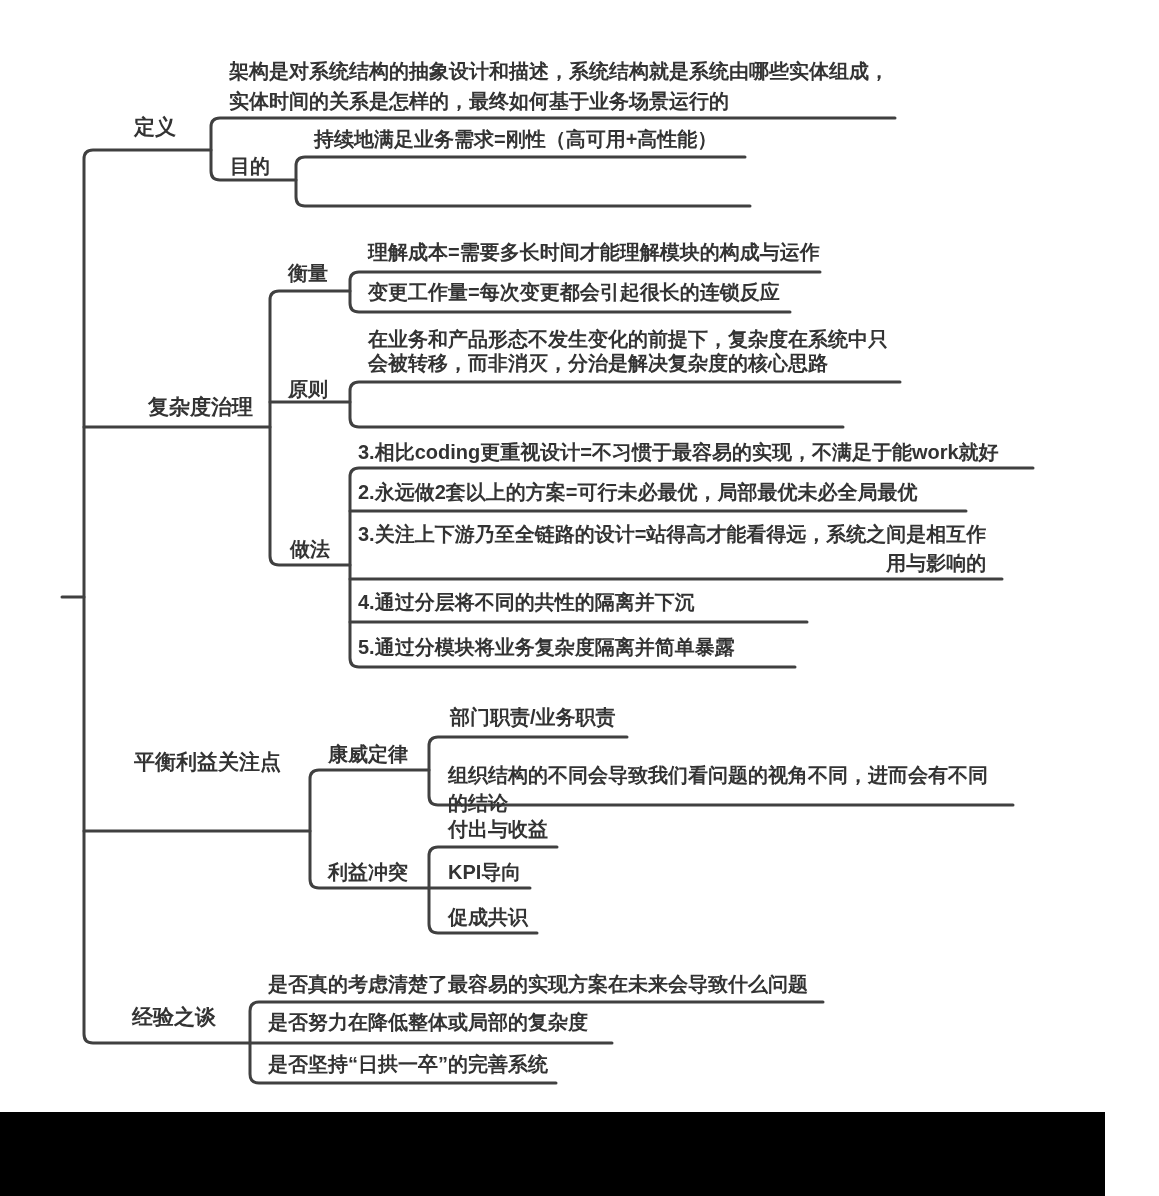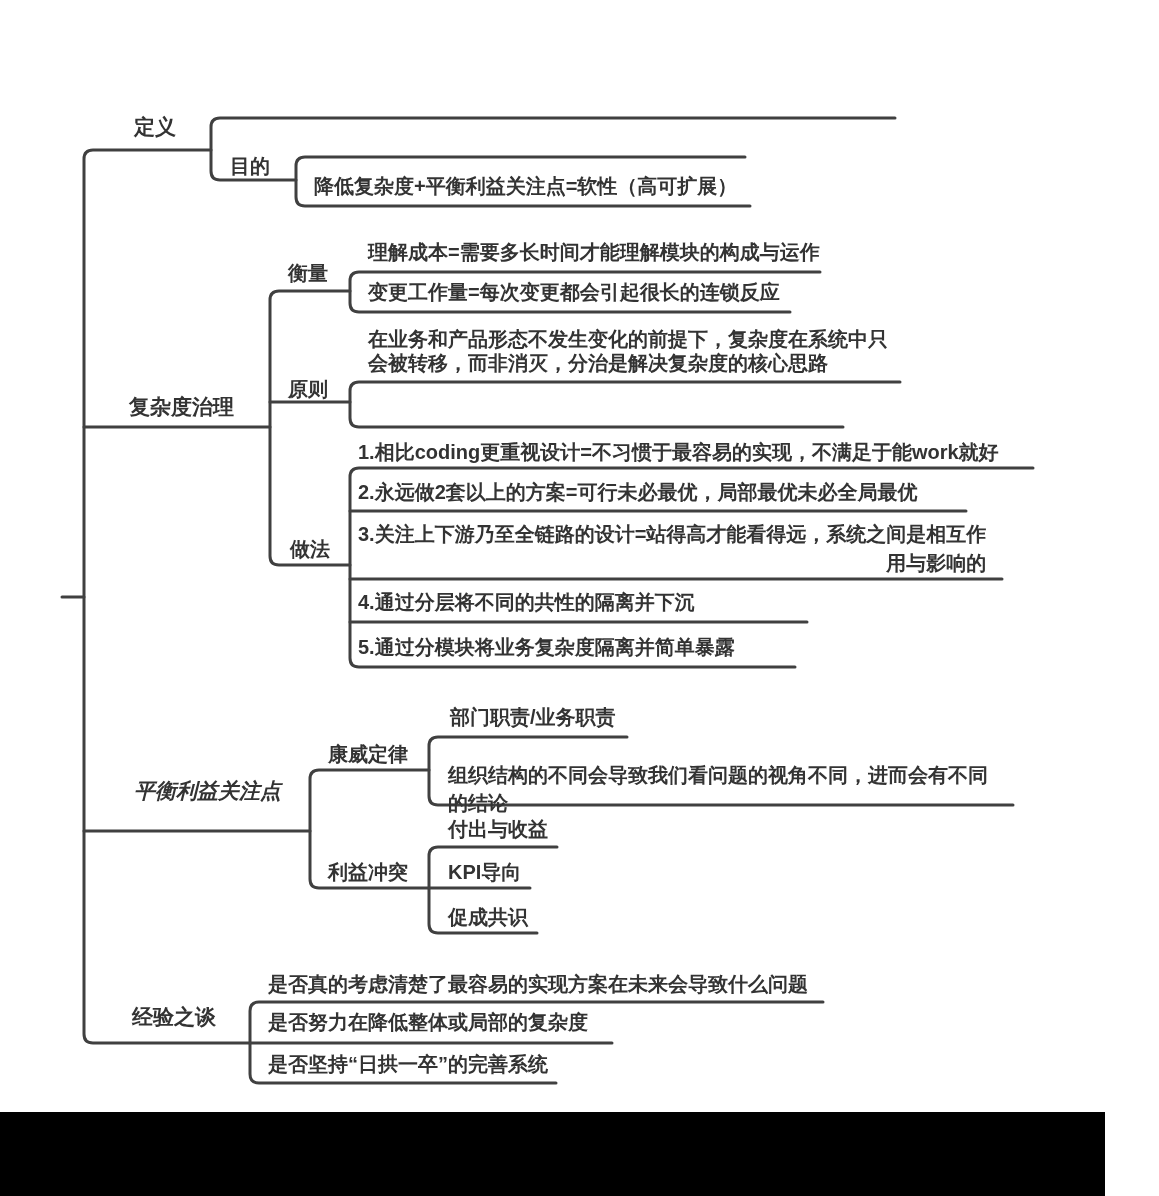--- a/index.html
+++ b/index.html
@@ -43,39 +43,41 @@
     <path d="M 429 770 H 319 Q 310 770 310 779 V 879 Q 310 888 319 888 H 429"></path>
     <path d="M 627 737 H 438 Q 429 737 429 746 V 796 Q 429 805 438 805 H 1013"></path>
     <path d="M 557 847 H 438 Q 429 847 429 856 V 924 Q 429 933 438 933 H 537"></path>
     <path d="M 429 888 H 530"></path>
 
     <path d="M 823 1002 H 259 Q 250 1002 250 1011 V 1074 Q 250 1083 259 1083 H 556"></path>
     <path d="M 250 1043 H 612"></path>
   </svg>
 
   <div class="node lvl1" style="left:134px; top:114px;">定义</div>
+  <div class="node" style="left:229px; top:56px; line-height:30px;">架构是对系统结构的抽象设计和描述，系统结构就是系统由哪些实体组成，
+实体时间的关系是怎样的，最终如何基于业务场景运行的</div>
   <div class="node" style="left:230px; top:153px;">目的</div>
-  <div class="node" style="left:314px; top:173px;">降低复杂度+平衡利益关注点=软性（高可扩展）</div>
+  <div class="node" style="left:314px; top:126px;">持续地满足业务需求=刚性（高可用+高性能）</div>
 
-  <div class="node lvl1" style="left:129px; top:394px;">复杂度治理</div>
+  <div class="node lvl1" style="left:148px; top:394px;">复杂度治理</div>
   <div class="node" style="left:288px; top:260px;">衡量</div>
   <div class="node" style="left:368px; top:239px;">理解成本=需要多长时间才能理解模块的构成与运作</div>
   <div class="node" style="left:368px; top:279px;">变更工作量=每次变更都会引起很长的连锁反应</div>
   <div class="node" style="left:288px; top:376px;">原则</div>
   <div class="node" style="left:368px; top:327px; line-height:24px;">在业务和产品形态不发生变化的前提下，复杂度在系统中只
 会被转移，而非消灭，分治是解决复杂度的核心思路</div>
   <div class="node" style="left:290px; top:536px;">做法</div>
-  <div class="node" style="left:358px; top:439px;">1.相比coding更重视设计=不习惯于最容易的实现，不满足于能work就好</div>
+  <div class="node" style="left:358px; top:439px;">3.相比coding更重视设计=不习惯于最容易的实现，不满足于能work就好</div>
   <div class="node" style="left:358px; top:479px;">2.永远做2套以上的方案=可行未必最优，局部最优未必全局最优</div>
   <div class="node" style="left:358px; top:520px; line-height:29px;text-align:right;">3.关注上下游乃至全链路的设计=站得高才能看得远，系统之间是相互作
 用与影响的</div>
   <div class="node" style="left:358px; top:589px;">4.通过分层将不同的共性的隔离并下沉</div>
   <div class="node" style="left:358px; top:634px;">5.通过分模块将业务复杂度隔离并简单暴露</div>
 
-  <div class="node lvl1" style="left:134px; top:778px;font-style:italic;">平衡利益关注点</div>
+  <div class="node lvl1" style="left:134px; top:749px;">平衡利益关注点</div>
   <div class="node" style="left:328px; top:741px;">康威定律</div>
   <div class="node" style="left:450px; top:704px;">部门职责/业务职责</div>
   <div class="node" style="left:448px; top:745px; line-height:28px;margin-top:16px;">组织结构的不同会导致我们看问题的视角不同，进而会有不同
 的结论</div>
   <div class="node" style="left:328px; top:859px;text-align:right;">利益冲突</div>
   <div class="node" style="left:448px; top:816px;">付出与收益</div>
   <div class="node" style="left:448px; top:859px;">KPI导向</div>
   <div class="node" style="left:448px; top:904px;">促成共识</div>
 
   <div class="node lvl1" style="left:132px; top:1004px;">经验之谈</div>

